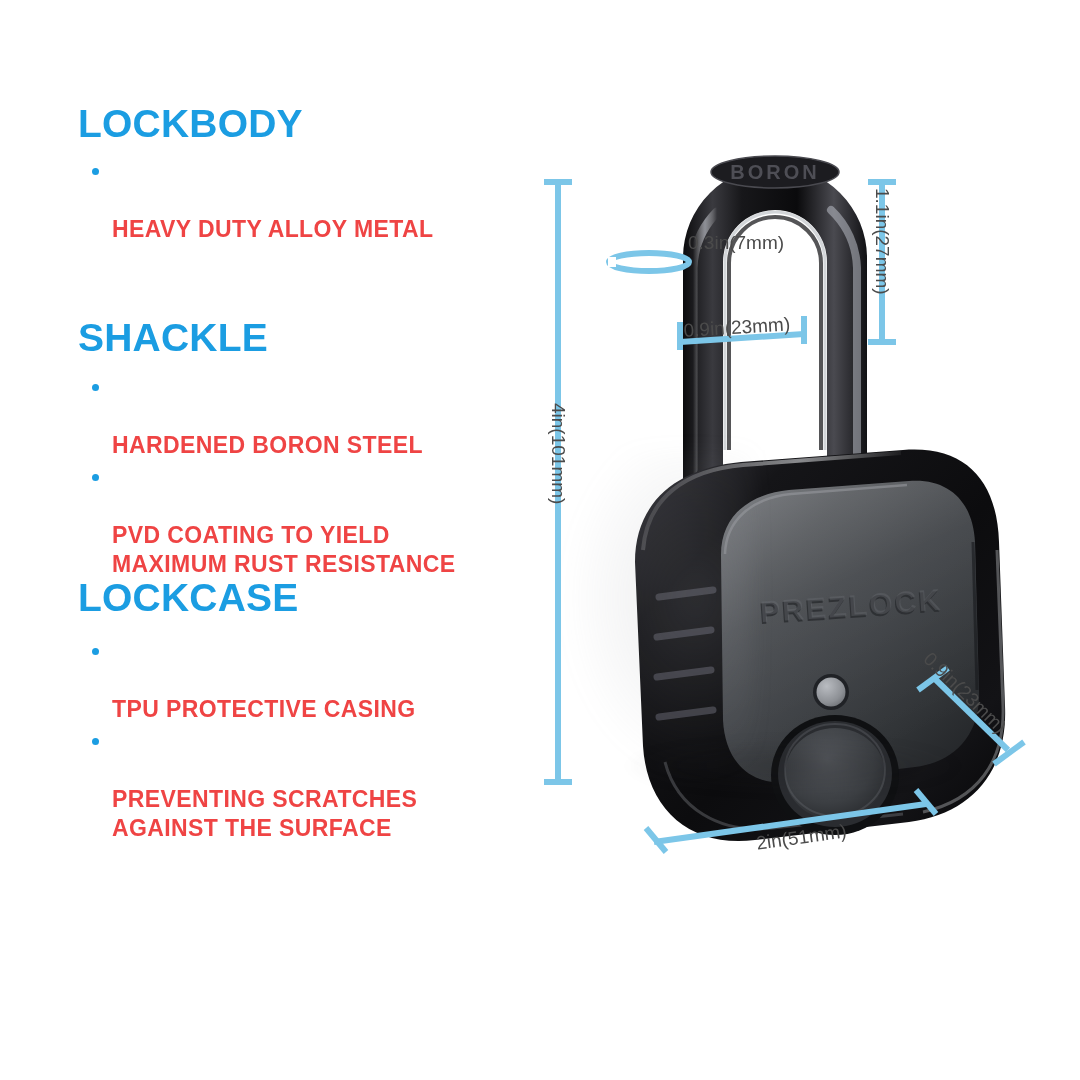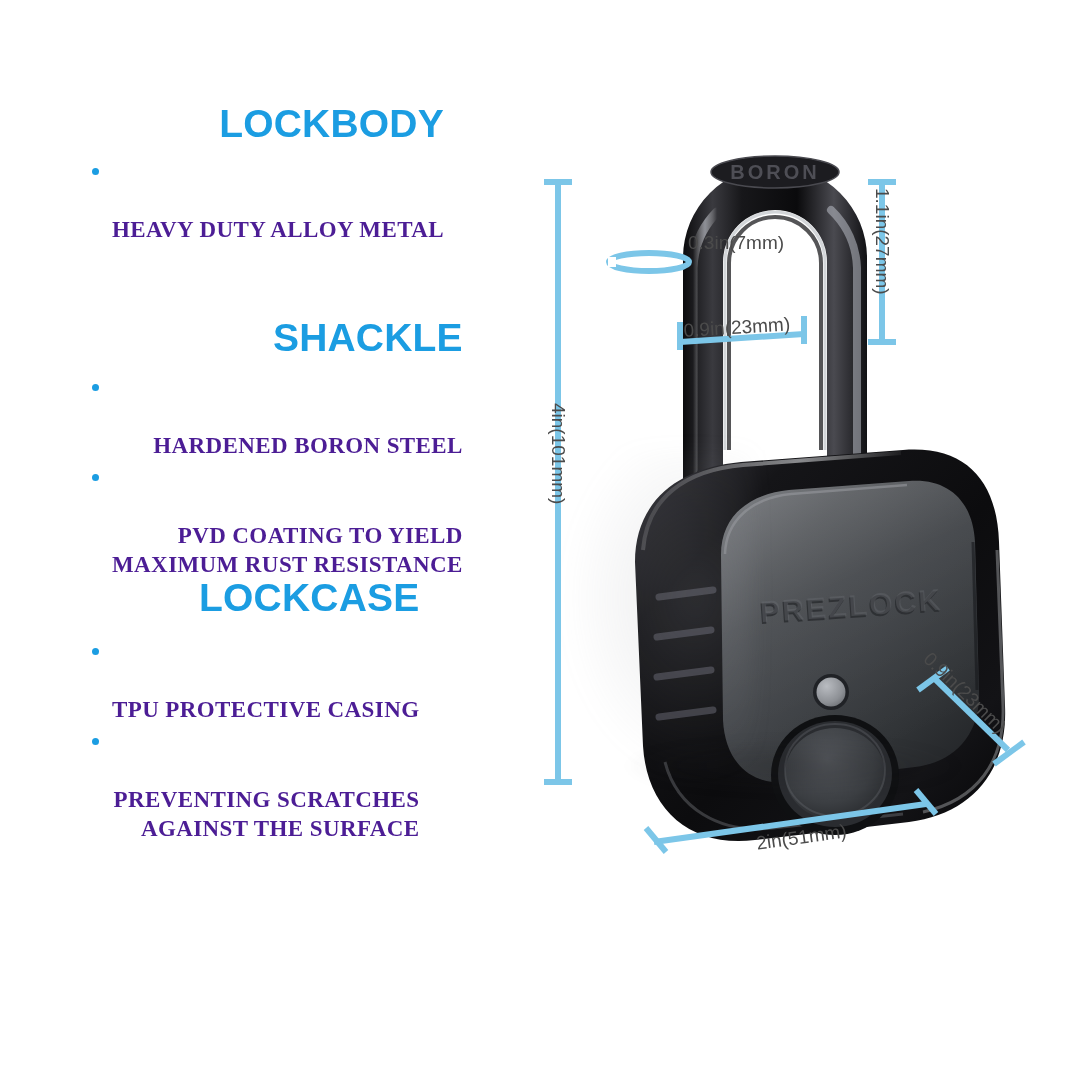--- a/index.html
+++ b/index.html
@@ -3,33 +3,33 @@
 <meta charset="utf-8">
 <style>
   html,body{margin:0;padding:0;}
   body{
     width:1080px;height:1080px;
     background:#ffffff;
     font-family:"Liberation Sans", sans-serif;
     overflow:hidden;
     position:relative;
   }
-  #stage{position:absolute;left:0;top:0;width:1080px;height:956px;text-align:right;}
+  #stage{position:absolute;left:0;top:0;width:1080px;height:956px;}
 
   
   .feature{position:absolute;left:78px;}
   .feat-title{
     font-size:39px;font-weight:bold;letter-spacing:.2px;
     color:#1b9de2;line-height:1;margin:0 0 4px 0;white-space:nowrap;
   }
   .bullets{margin:0;padding:0;list-style:none;}
   .bullet{
     position:relative;padding-left:34px;
-    font-size:23px;font-weight:bold;color:#4c1d95;
-    line-height:29px;letter-spacing:.4px;white-space:pre-line;font-family:Liberation Serif, serif;
+    font-size:23px;font-weight:bold;color:#ef4444;
+    line-height:29px;letter-spacing:.4px;white-space:pre-line;
   }
   .bullet .dot{
     position:absolute;left:14px;top:11px;
     width:7px;height:7px;border-radius:50%;background:#1b9de2;
   }
   .bullet.wide{font-size:22.5px;}
 
   
   .dim{position:absolute;}
   .dim-label{

